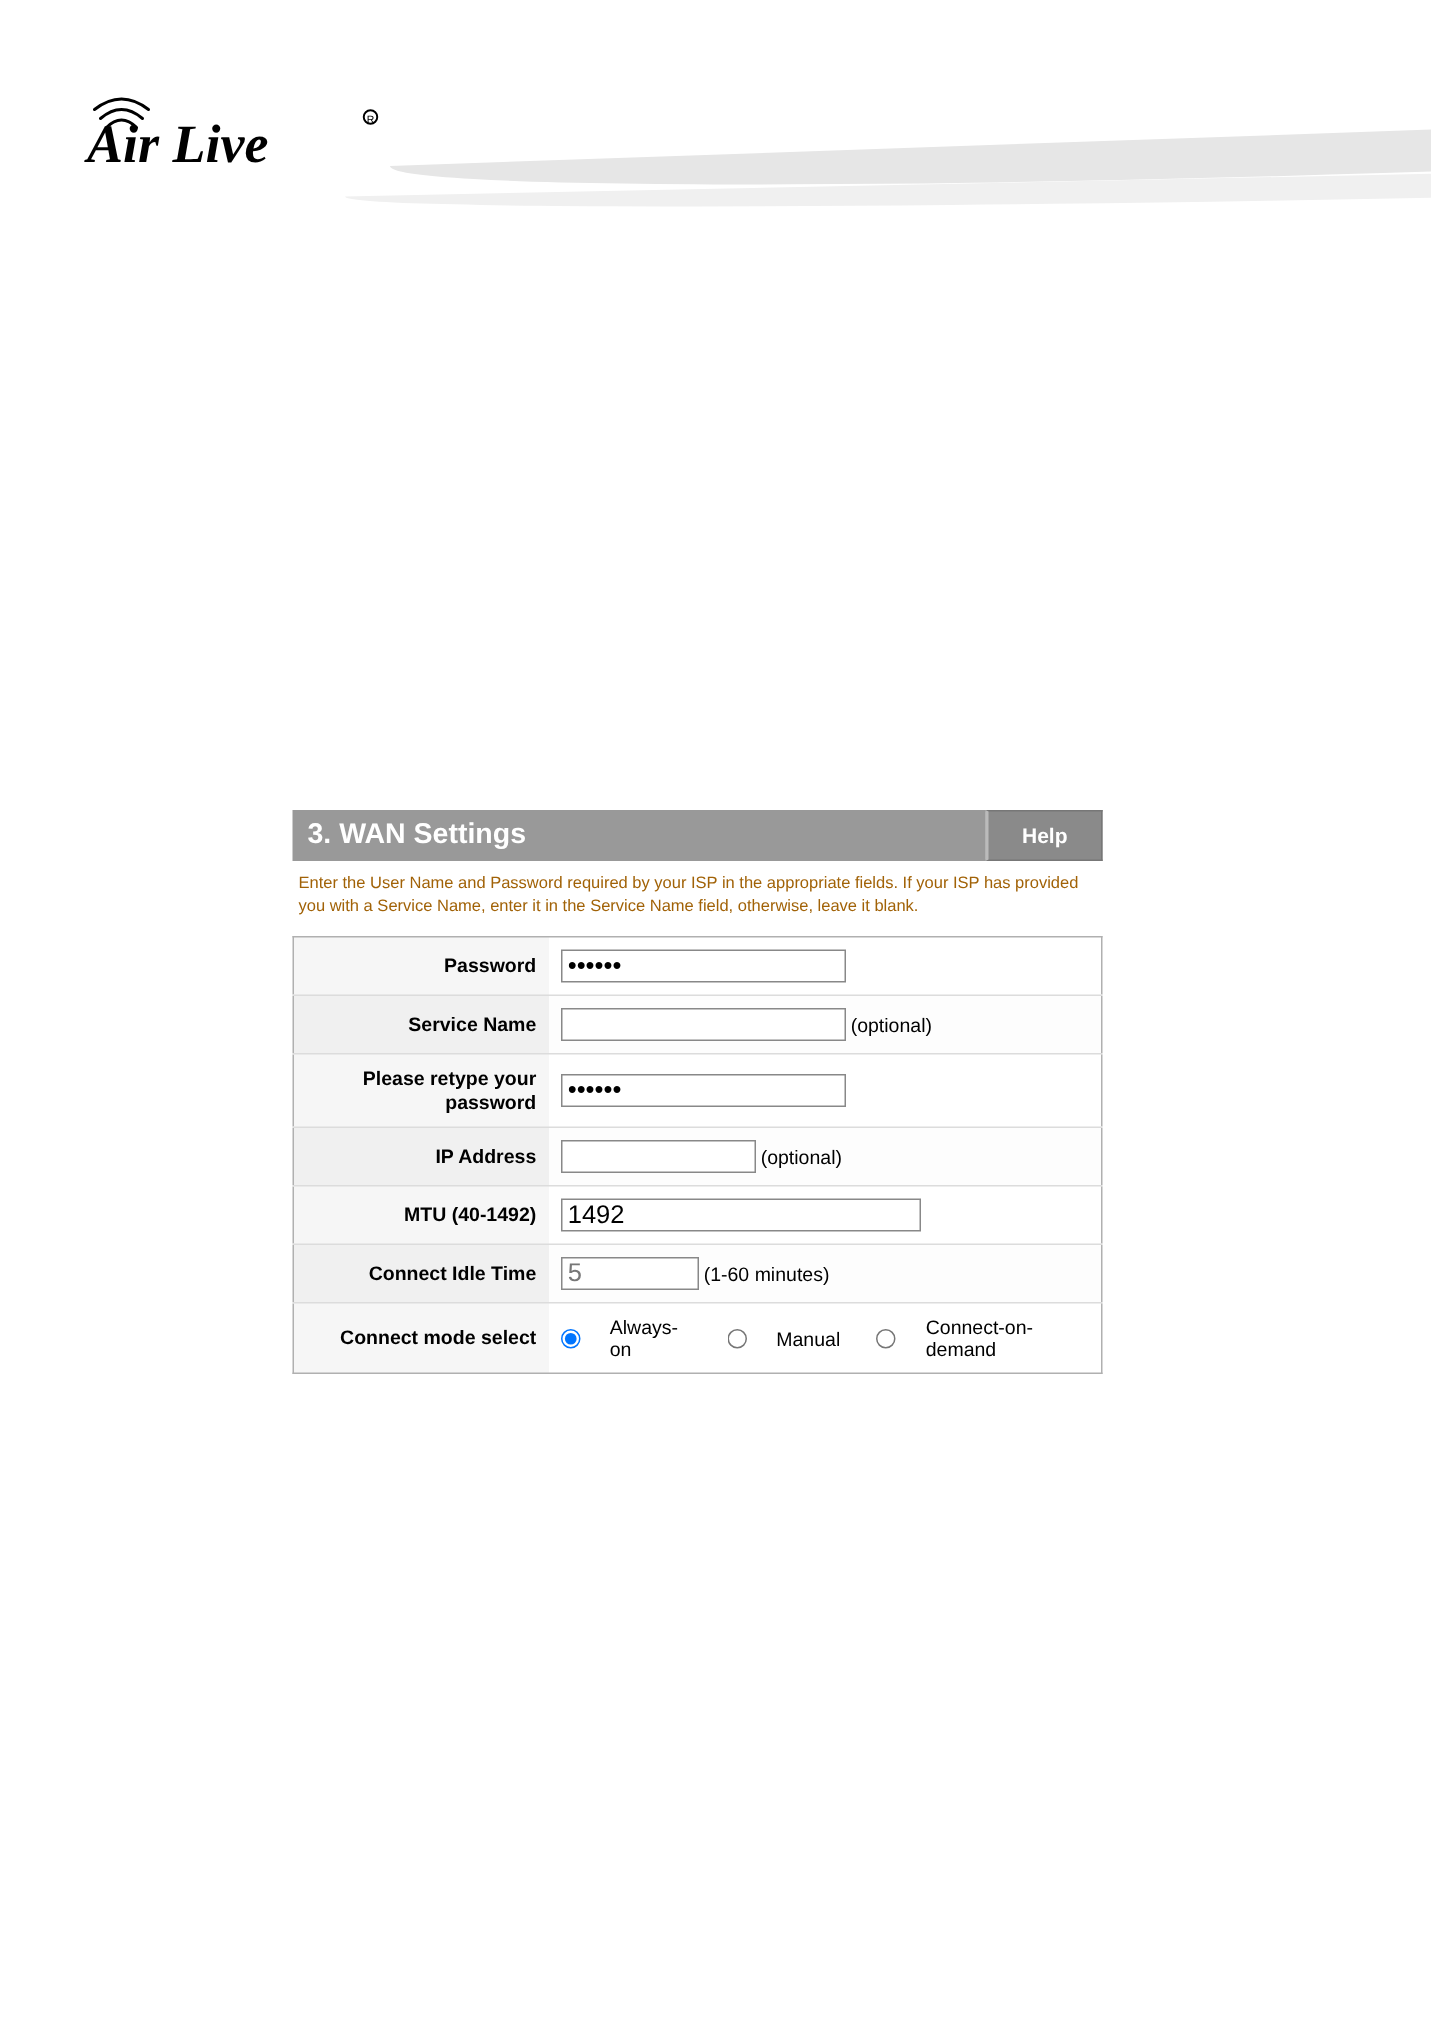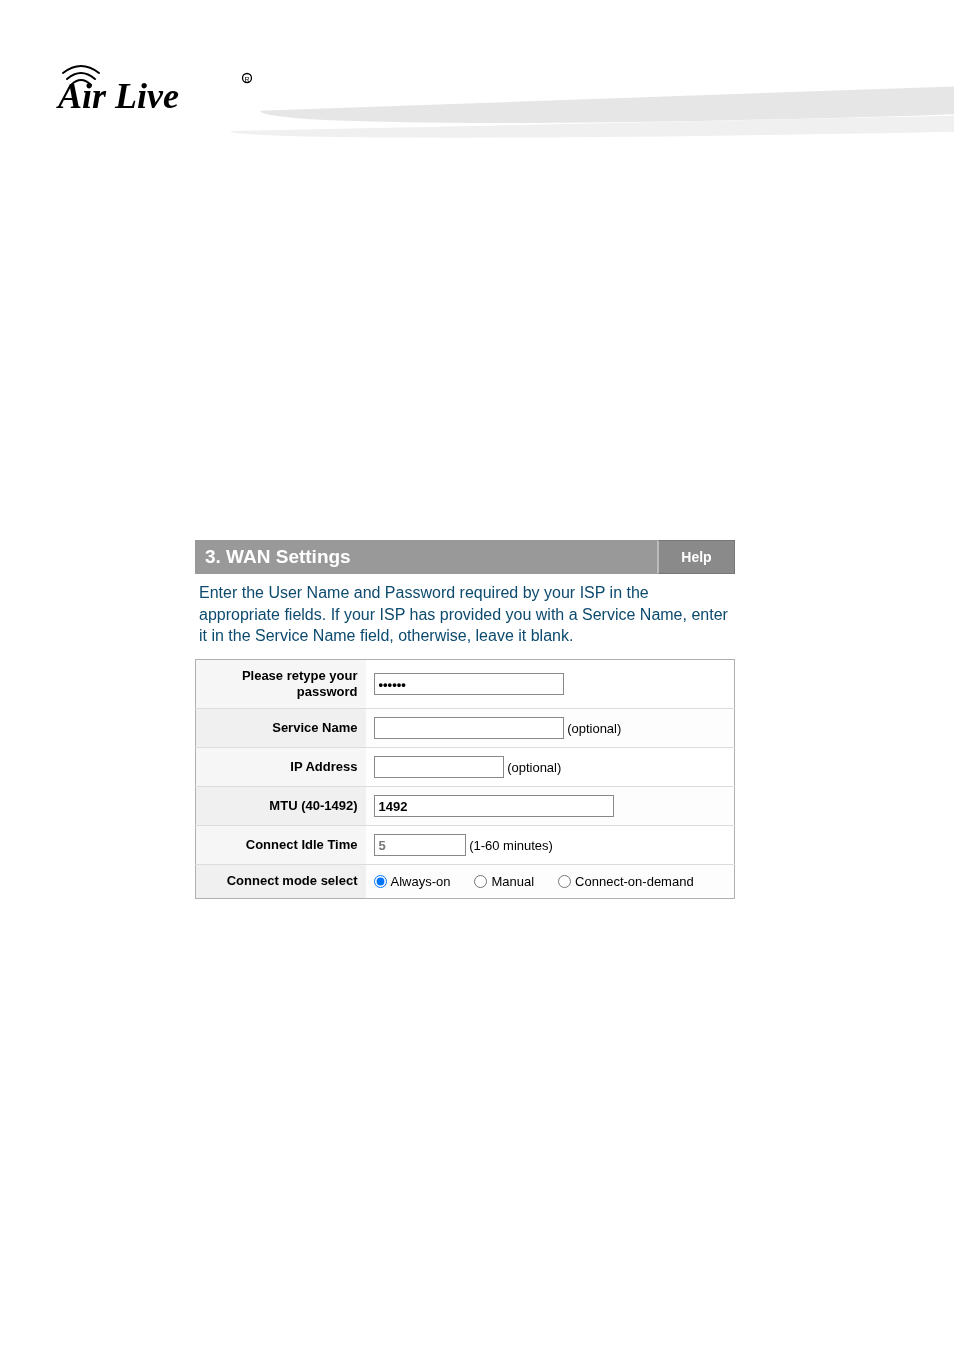--- a/index.html
+++ b/index.html
@@ -77,22 +77,22 @@
     color: #fff;
     font-weight: bold;
     font-size: 14px;
     display: flex;
     align-items: center;
     justify-content: center;
     cursor: pointer;
   }
   .panel-desc {
     padding: 8px 4px 12px 4px;
-    font-size: 16px;
-    color: #0c4a6e;
+    font-size: 11px;
+    color: #a16207;
     line-height: 1.35;
   }
 
   table.form {
     width: 100%;
     border-collapse: collapse;
     border: 1px solid #b0b0b0;
   }
   table.form tr { }
   table.form td {
@@ -109,29 +109,28 @@
     line-height: 1.25;
   }
   table.form tr + tr td { border-top: 1px solid #dcdcdc; }
   table.form tr:nth-child(even) td.lbl { background: #f0f0f0; }
   table.form tr:nth-child(even) td.val { background: #fdfdfd; }
 
   input[type=text], input[type=password] {
     height: 22px;
     border: 1px solid #888;
     background: #fff;
-    font-size: 13px;
+    font-size: 17px;
     padding: 1px 4px;
-    font-weight: bold;
   }
   input[disabled] { color:#777; background:#fff; }
   .hint { font-size: 13px; color:#000; }
 
   .radio-row { display:flex; gap:24px; align-items:center; }
-  .radio-item { display:flex; align-items:center; gap:4px; cursor:pointer; }
+  .radio-item { display:flex; align-items:center; gap:20px; cursor:pointer; }
   input[type=radio] { margin:0; }
 </style>
 </head>
 <body>
 
 <div class="header">
   <div class="logo-wrap">
     <svg width="210" height="65" viewBox="0 0 210 65">
       <g fill="none" stroke="#000" stroke-width="2" stroke-linecap="round">
         <path d="M8 20 Q26 6 44 20"></path>
@@ -149,29 +148,33 @@
 <div class="panel">
   <div class="panel-header">
     <div class="panel-title">3. WAN Settings</div>
     <div class="help-btn">Help</div>
   </div>
   <div class="panel-desc">Enter the User Name and Password required by your ISP in the appropriate fields. If your ISP has provided you with a Service Name, enter it in the Service Name field, otherwise, leave it blank.</div>
 
   <table class="form">
     <tbody>
     <tr>
+      <td class="lbl">Password</td>
+      <td class="val"><input type="password" style="width: 190px;" value="••••••"></td>
+    </tr>
+    <tr>
+      <td class="lbl">Service Name</td>
+      <td class="val">
+        <input type="text" style="width: 190px;" value="">
+        <span class="hint">(optional)</span>
+      </td>
+    </tr>
+    <tr>
       <td class="lbl">Please retype your password</td>
       <td class="val"><input type="password" style="width: 190px;" value="••••••"></td>
-    </tr>
-    <tr>
-      <td class="lbl">Service Name</td>
-      <td class="val">
-        <input type="text" style="width: 190px;" value="">
-        <span class="hint">(optional)</span>
-      </td>
     </tr>
     <tr>
       <td class="lbl">IP Address</td>
       <td class="val">
         <input type="text" style="width: 130px;" value="">
         <span class="hint">(optional)</span>
       </td>
     </tr>
     <tr>
       <td class="lbl">MTU (40-1492)</td>

